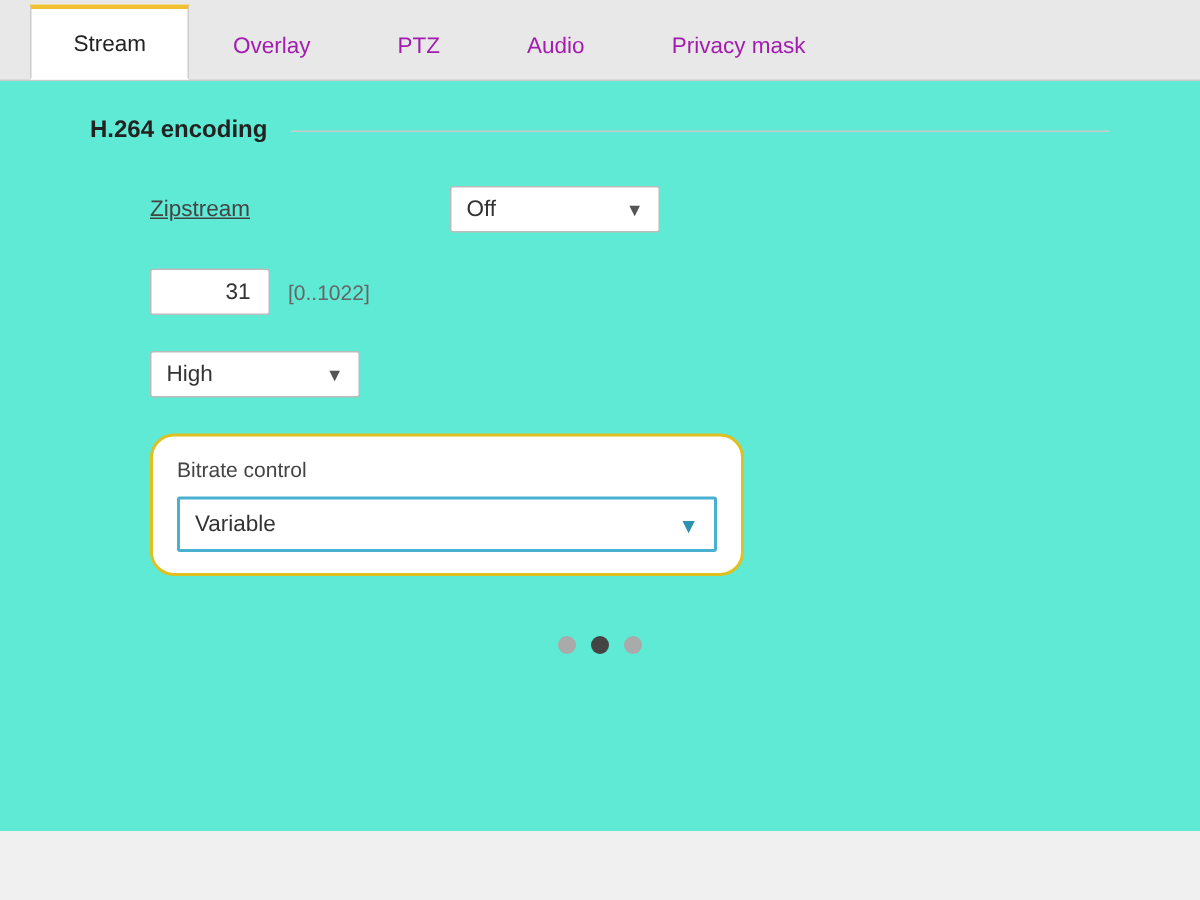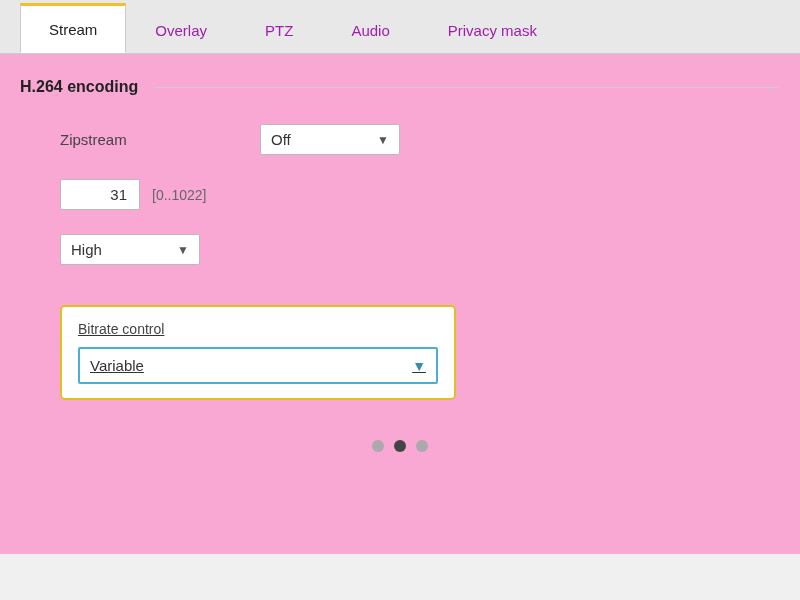--- a/index.html
+++ b/index.html
@@ -46,22 +46,22 @@
       height: 50px;
     }
 
     .tab-placeholder {
       width: 20px;
       height: 46px;
     }
 
     
     .content {
-      background: #f9a8d4;
-      padding: 24px 20px;
+      background: #5eead4;
+      padding: 24px 60px;
       min-height: 500px;
     }
 
     .section-title {
       font-weight: 700;
       font-size: 16px;
       color: #222;
       margin-bottom: 28px;
       display: flex;
       align-items: center;
@@ -81,20 +81,21 @@
       display: flex;
       align-items: center;
       margin-bottom: 24px;
       margin-left: 40px;
     }
 
     .form-label {
       width: 200px;
       color: #444;
       font-size: 15px;
+      text-decoration: underline;
     }
 
     
     .dropdown {
       display: flex;
       align-items: center;
       background: #fff;
       border: 1px solid #bbb;
       border-radius: 2px;
       padding: 6px 10px;
@@ -124,28 +125,26 @@
 
     .range-hint {
       margin-left: 12px;
       color: #666;
       font-size: 14px;
     }
 
     
     .bitrate-section {
       margin-left: 40px;
-      margin-top: 16px;
       border: 2px solid #e0c020;
-      border-radius: 5px;
+      border-radius: 16px;
       padding: 14px 16px;
       background: #fff;
       display: inline-block;
       min-width: 340px;
-      text-decoration: underline;
     }
 
     .bitrate-label {
       font-size: 14px;
       color: #444;
       margin-bottom: 10px;
     }
 
     .bitrate-dropdown {
       display: flex;

